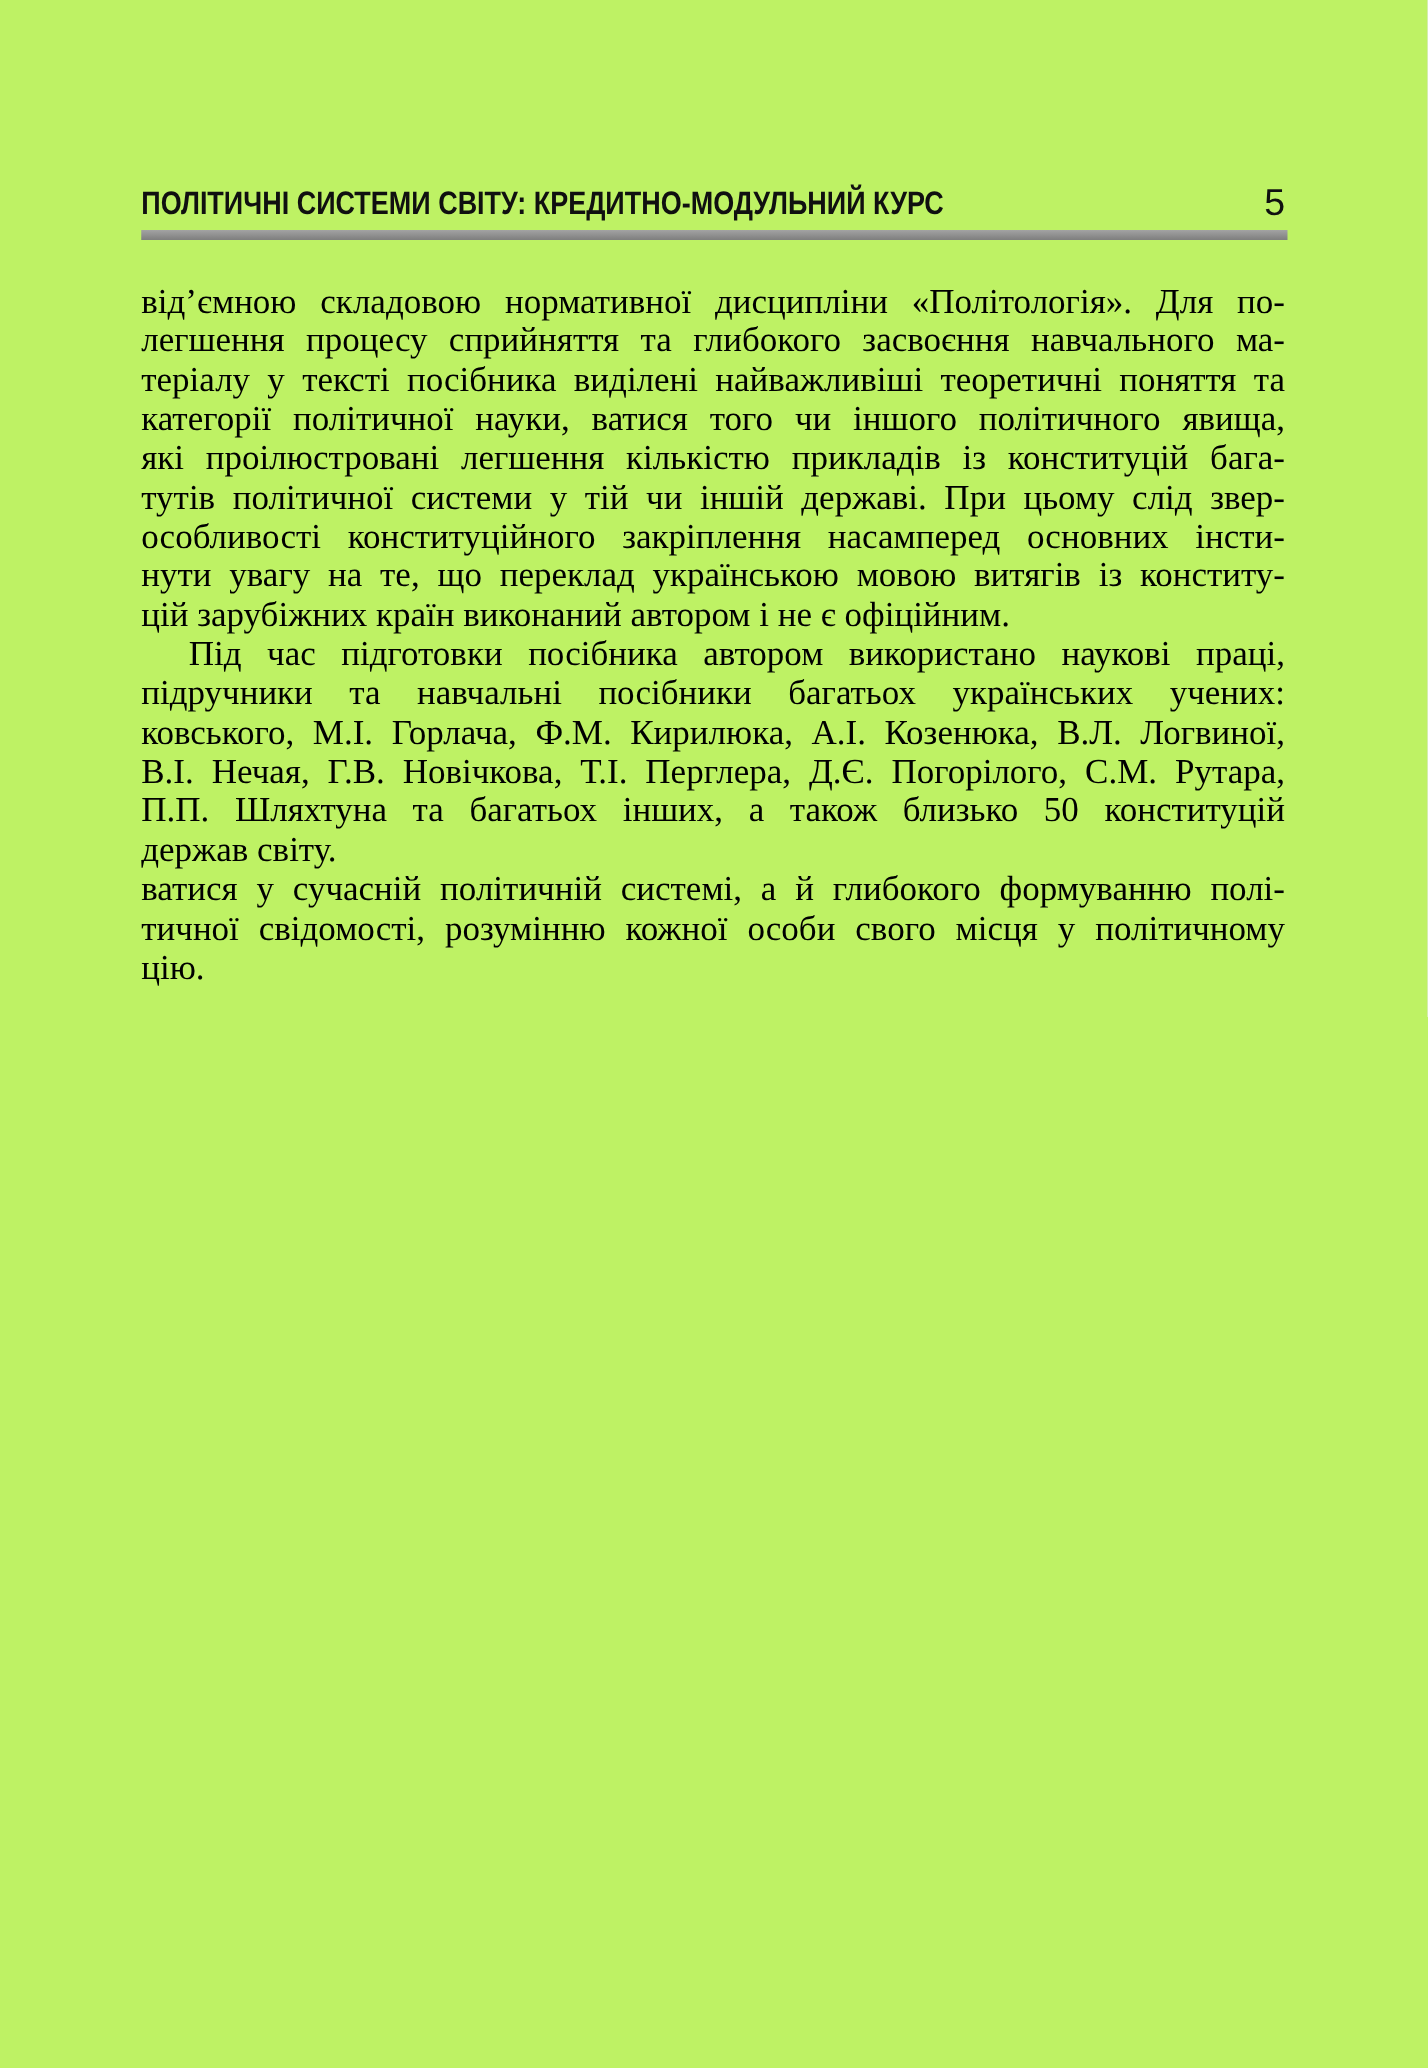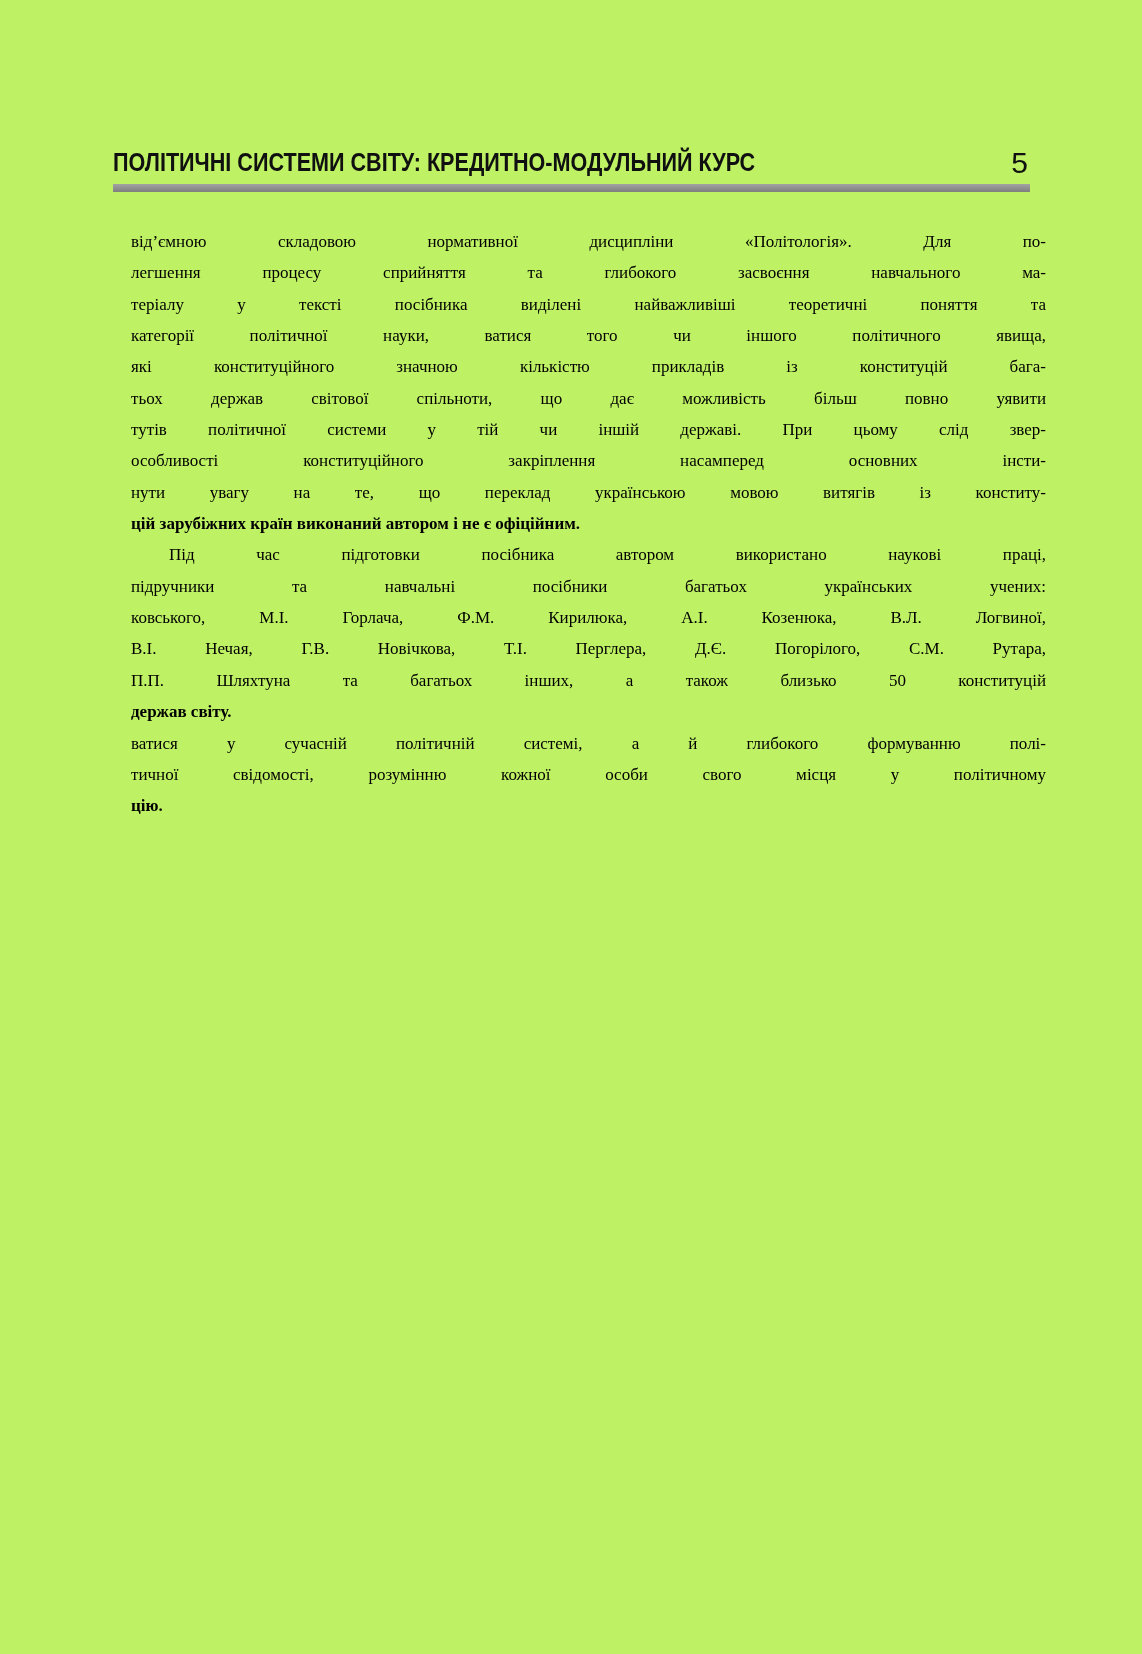--- a/index.html
+++ b/index.html
@@ -46,60 +46,58 @@
     position: absolute;
     left: 113px;
     top: 184px;
     width: 917px;
     height: 8px;
     background: linear-gradient(#a3a3a3, #7e7e7e);
   }
   
   .text-block {
     position: absolute;
-    left: 131px;
+    left: 113px;
     top: 226px;
     width: 915px;
-    font-size: 17px;
+    font-size: 28px;
     line-height: 31.35px;
   }
   .line {
     width: 915px;
     white-space: nowrap;
     text-align: justify;
     text-align-last: justify;
   }
   .line.indent {
     text-indent: 38px;
   }
   .line.para-end {
     text-align-last: left;
-    font-weight: bold;
   }
 </style>
 </head>
 <body>
 
 <div class="page">
 
   <div class="header-title">ПОЛІТИЧНІ СИСТЕМИ СВІТУ: КРЕДИТНО-МОДУЛЬНИЙ КУРС</div>
 
   <div class="page-num">5</div>
 
   <div class="header-rule"></div>
 
   <div class="text-block">
 
     <div class="paragraph">
       <div class="line">від’ємною складовою нормативної дисципліни «Політологія». Для по-</div>
       <div class="line">легшення процесу сприйняття та глибокого засвоєння навчального ма-</div>
       <div class="line">теріалу у тексті посібника виділені найважливіші теоретичні поняття та</div>
       <div class="line">категорії політичної науки, ватися того чи іншого політичного явища,</div>
-      <div class="line">які конституційного значною кількістю прикладів із конституцій бага-</div>
-      <div class="line">тьох держав світової спільноти, що дає можливість більш повно уявити</div>
+      <div class="line">які проілюстровані легшення кількістю прикладів із конституцій бага-</div>
       <div class="line">тутів політичної системи у тій чи іншій державі. При цьому слід звер-</div>
       <div class="line">особливості конституційного закріплення насамперед основних інсти-</div>
       <div class="line">нути увагу на те, що переклад українською мовою витягів із конститу-</div>
       <div class="line para-end">цій зарубіжних країн виконаний автором і не є офіційним.</div>
     </div>
 
     <div class="paragraph">
       <div class="line indent">Під час підготовки посібника автором використано наукові праці,</div>
       <div class="line">підручники та навчальні посібники багатьох українських учених:</div>
       <div class="line">ковського, М.І. Горлача, Ф.М. Кирилюка, А.І. Козенюка, В.Л. Логвиної,</div>

